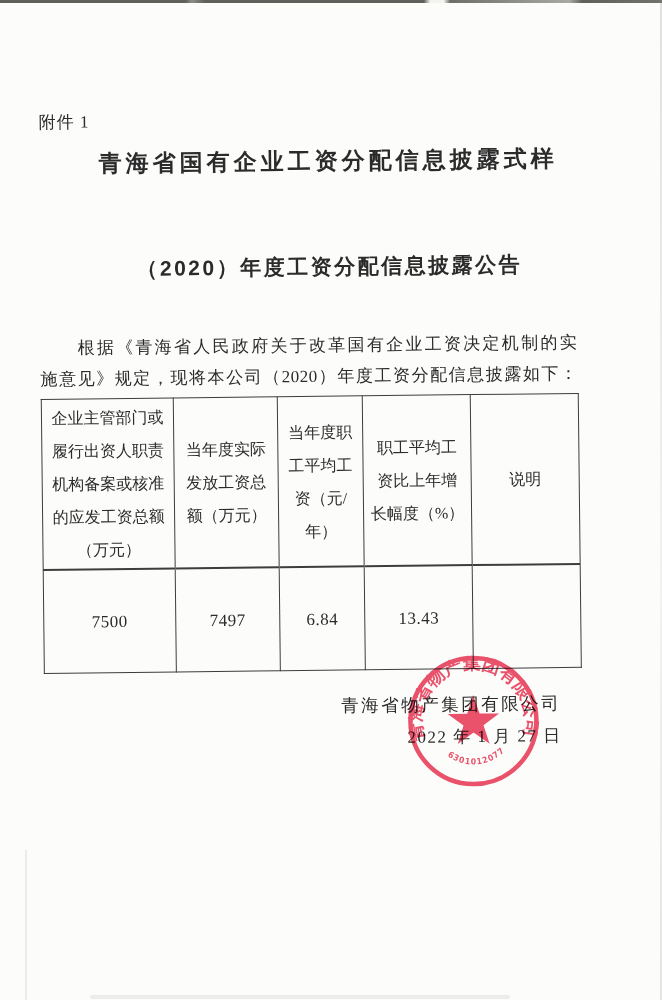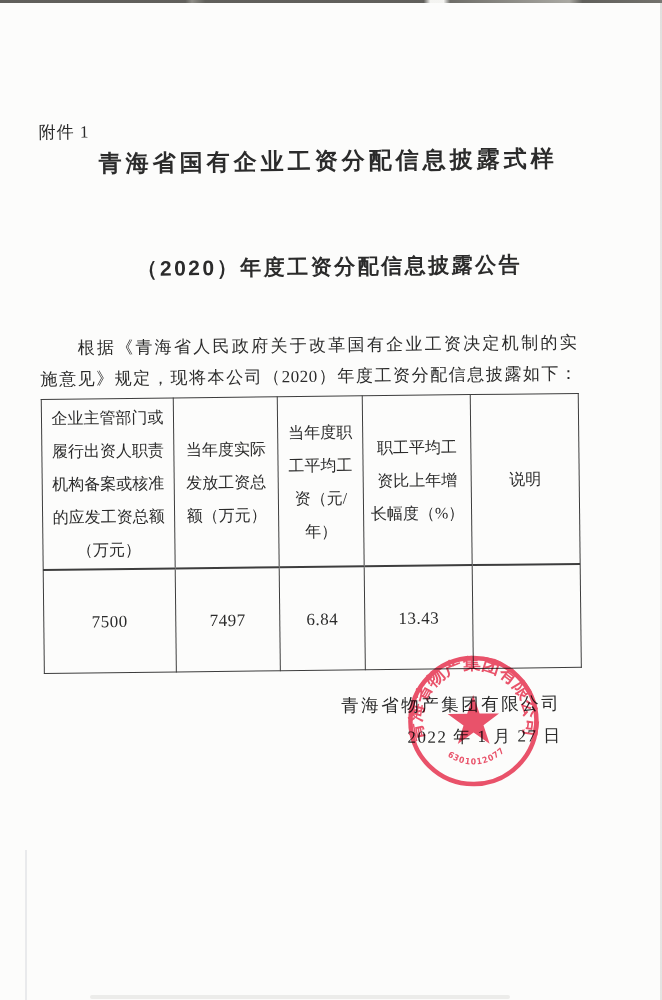--- a/index.html
+++ b/index.html
@@ -40,21 +40,21 @@
     background:rgba(120,120,115,.12);border-radius:2px;
   }
   
   .tilt{
     position:absolute;left:0;top:0;width:662px;height:1000px;
     transform:rotate(-0.65deg);
     transform-origin:40px 420px;
   }
   .attachment{
     position:absolute;left:42px;top:111px;
-    font-size:17px;letter-spacing:1px;margin-top:10px;
+    font-size:17px;letter-spacing:1px;
   }
   .doc-title{
     position:absolute;left:0;top:149px;width:662px;
     text-align:center;
     font-family:"Liberation Sans","DejaVu Sans",sans-serif;
     font-weight:bold;font-size:23px;letter-spacing:4px;
   }
   .doc-subtitle{
     position:absolute;left:0;top:256px;width:662px;
     text-align:center;

